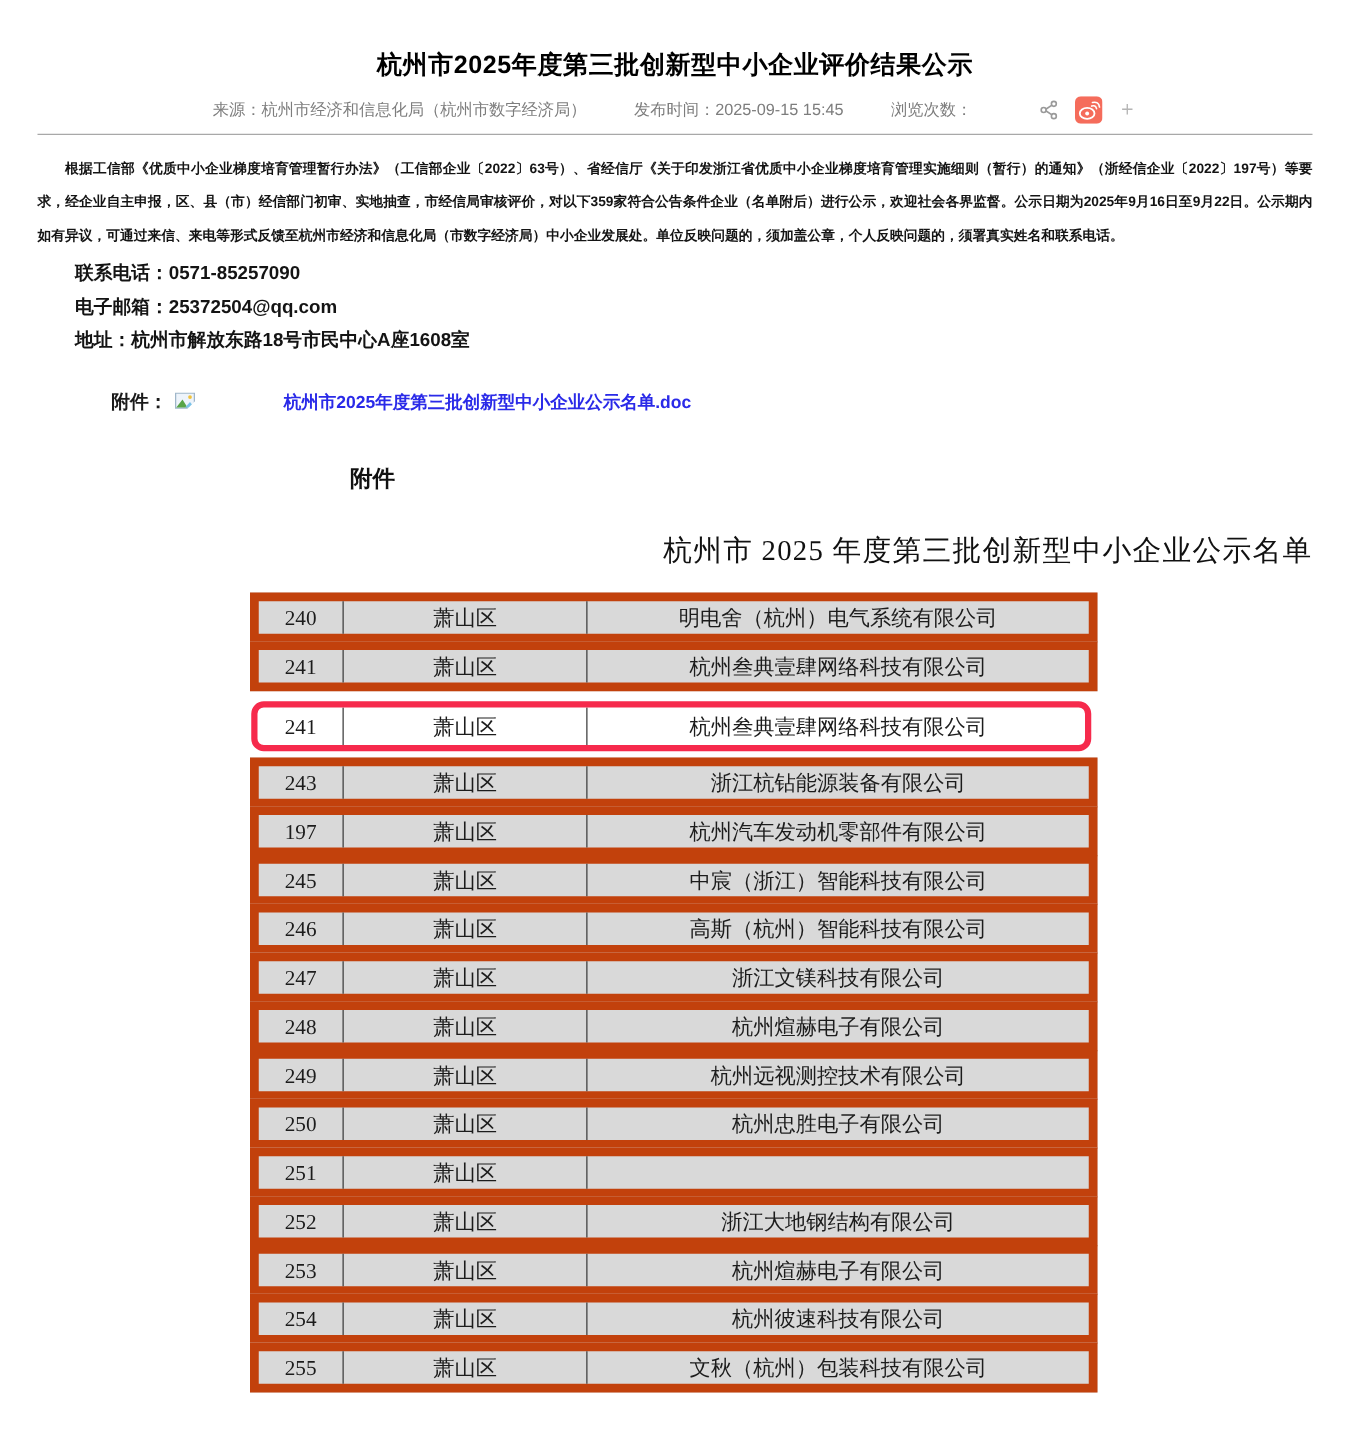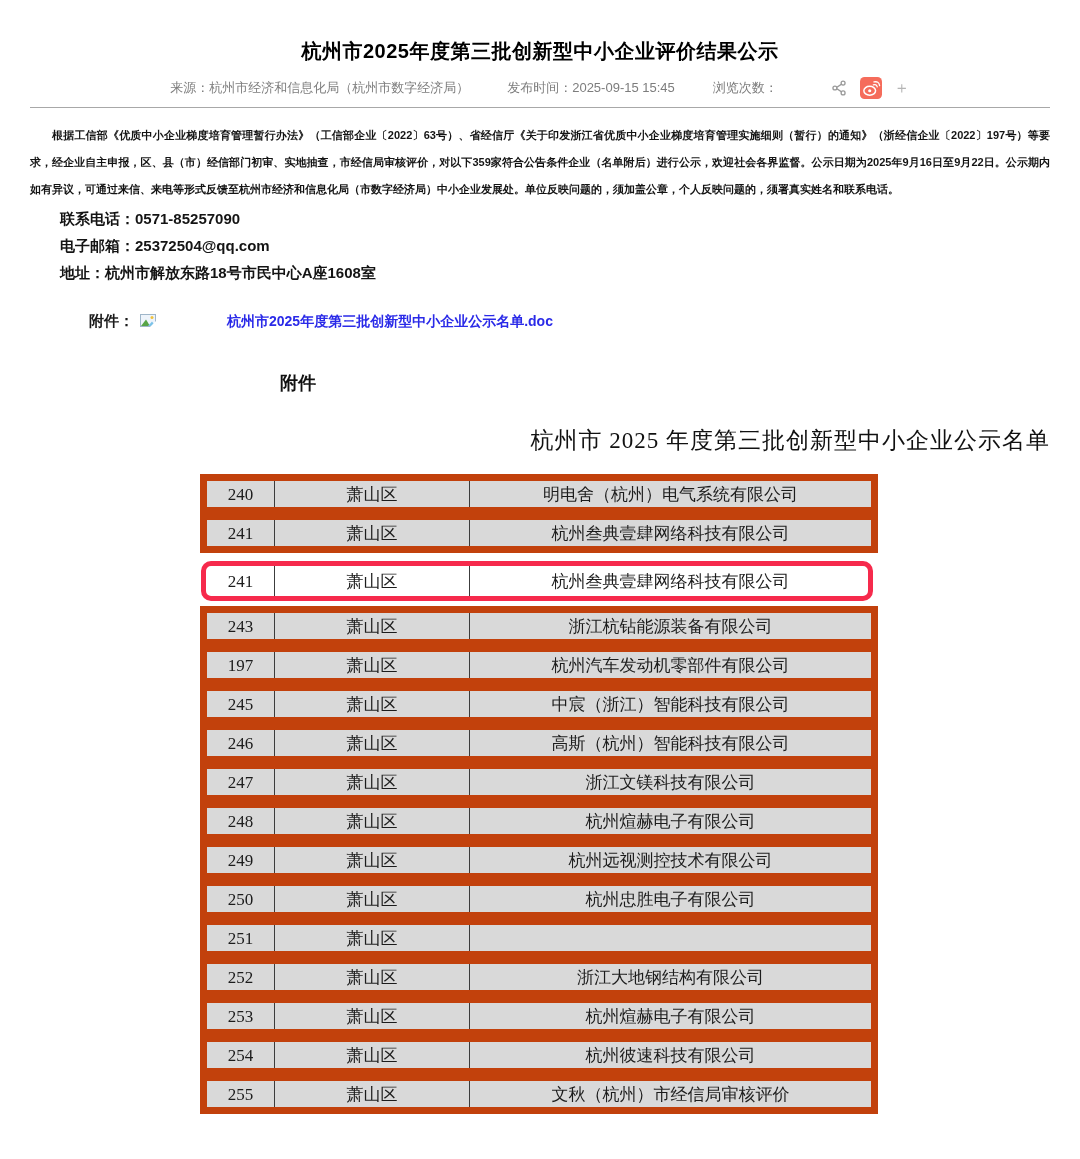--- a/index.html
+++ b/index.html
@@ -228,17 +228,17 @@
 
   <div class="row">
     <div class="cell cell-no">254</div>
     <div class="cell cell-district">萧山区</div>
     <div class="cell cell-company">杭州彼速科技有限公司</div>
   </div>
 
   <div class="row">
     <div class="cell cell-no">255</div>
     <div class="cell cell-district">萧山区</div>
-    <div class="cell cell-company">文秋（杭州）市经信局审核评价</div>
+    <div class="cell cell-company">文秋（杭州）包装科技有限公司</div>
   </div>
 </div>
 
 </div>
 
 </body></html>

